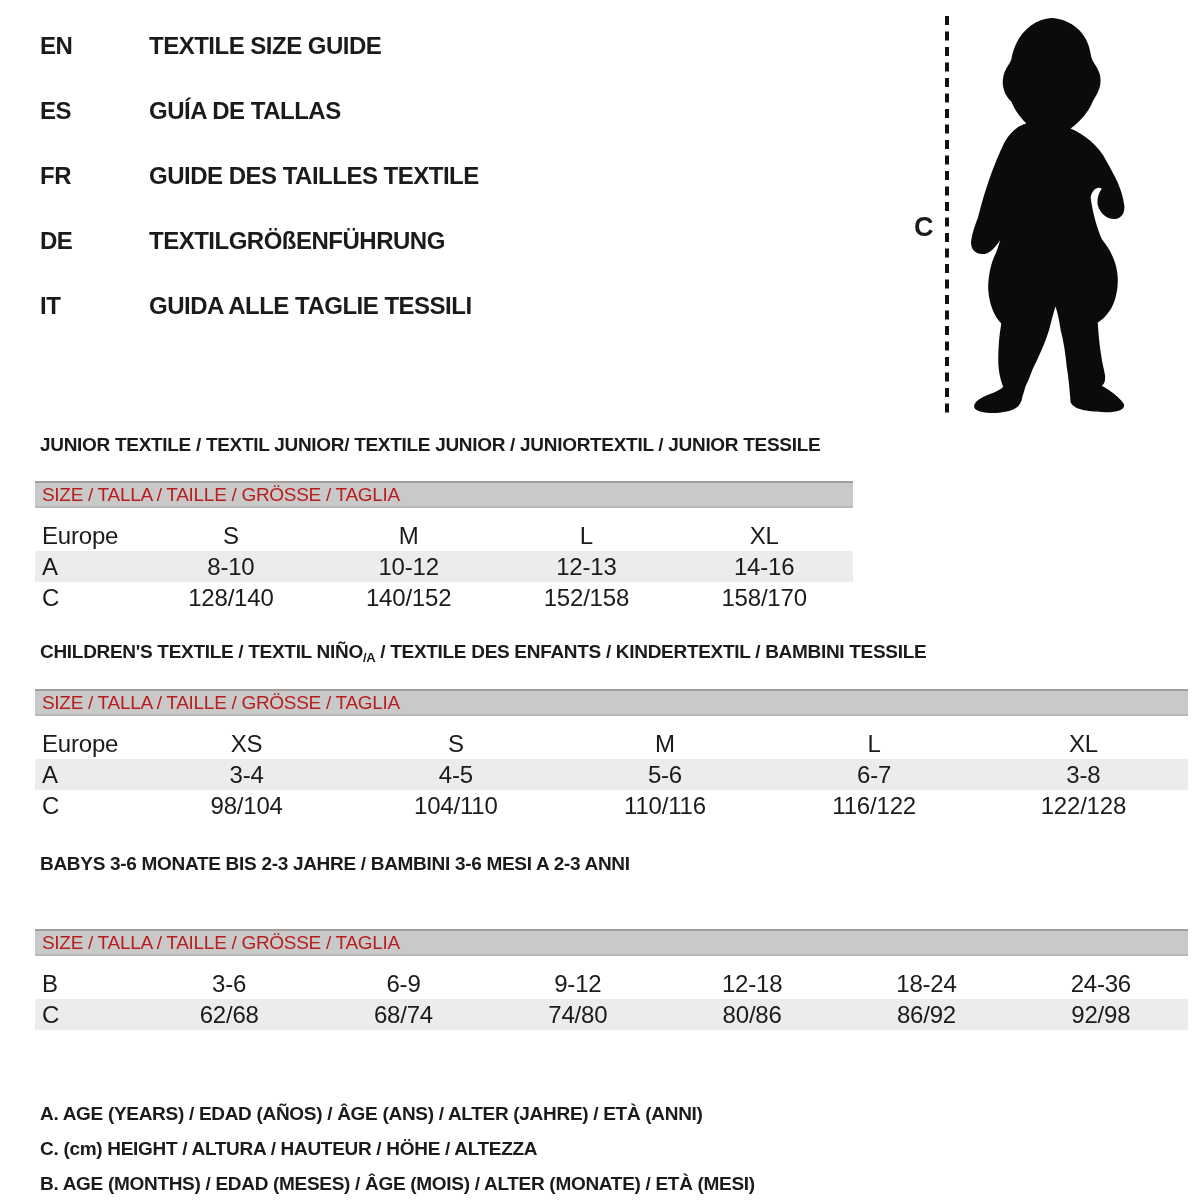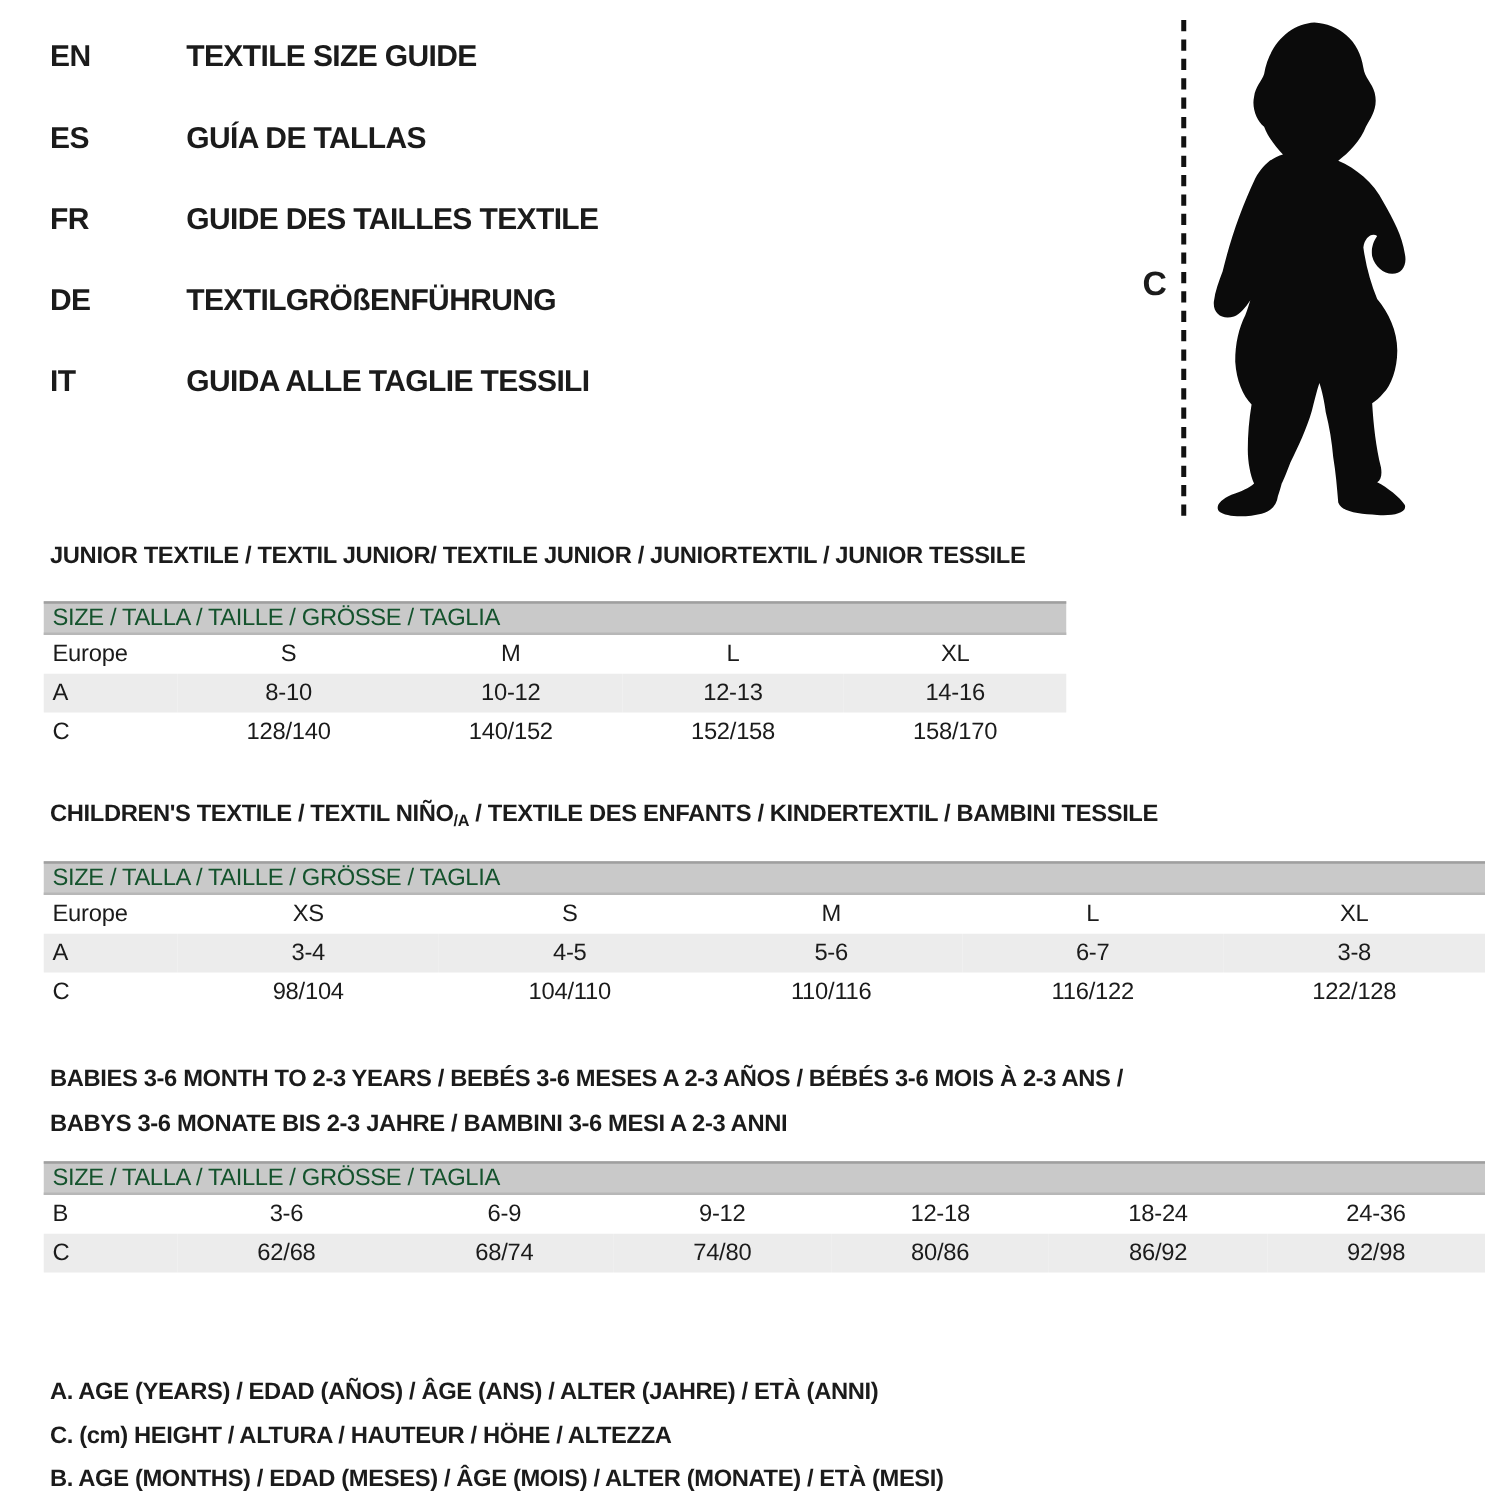--- a/index.html
+++ b/index.html
@@ -35,26 +35,26 @@
   }
   .sec-h .subscr{font-size:13px;vertical-align:-4px;letter-spacing:-0.3px;}
 
   
   .size-table{position:absolute;left:35px;}
   .size-bar{
     background:var(--bar-fill);
     border-top:2px solid var(--bar-edge-top);
     border-bottom:2px solid var(--bar-edge-bottom);
     height:23px;line-height:23px;
-    font-size:19px;letter-spacing:-0.3px;color:#14532d;
+    font-size:19px;letter-spacing:-0.3px;color:#b91c1c;
     padding-left:7px;
   }
   .size-table table{
     width:100%;border-collapse:collapse;table-layout:fixed;
-    font-size:19px;letter-spacing:-0.2px;margin-top:0;
+    font-size:24px;letter-spacing:-0.2px;margin-top:12px;
   }
   .size-table td{height:31px;text-align:center;padding:0;}
   .size-table td.lbl{width:100px;text-align:left;padding-left:7px;}
   .size-table tr.striped{background:var(--stripe);}
 
   
   .legend{
     position:absolute;left:40px;top:1096px;
     font-weight:bold;font-size:19px;letter-spacing:-0.3px;line-height:35px;
     white-space:nowrap;
@@ -190,21 +190,20 @@
       <td>104/110</td>
       <td>110/116</td>
       <td>116/122</td>
       <td>122/128</td>
     </tr>
   </tbody>
     </table>
 </div>
 
 <div class="sec-h" style="top:846px;line-height:36px;">
-  <div>BABIES 3-6 MONTH TO 2-3 YEARS / BEBÉS 3-6 MESES A 2-3 AÑOS / BÉBÉS 3-6 MOIS À 2-3 ANS /</div>
   <div>BABYS 3-6 MONATE BIS 2-3 JAHRE / BAMBINI 3-6 MESI A 2-3 ANNI</div>
 </div>
 <div class="size-table" style="top:929px;width:1153px;">
   <div class="size-bar">SIZE / TALLA / TAILLE / GRÖSSE / TAGLIA</div>
   <table>
     <tbody>
         <tr>
       <td class="lbl">B</td>
       <td>3-6</td>
       <td>6-9</td>

